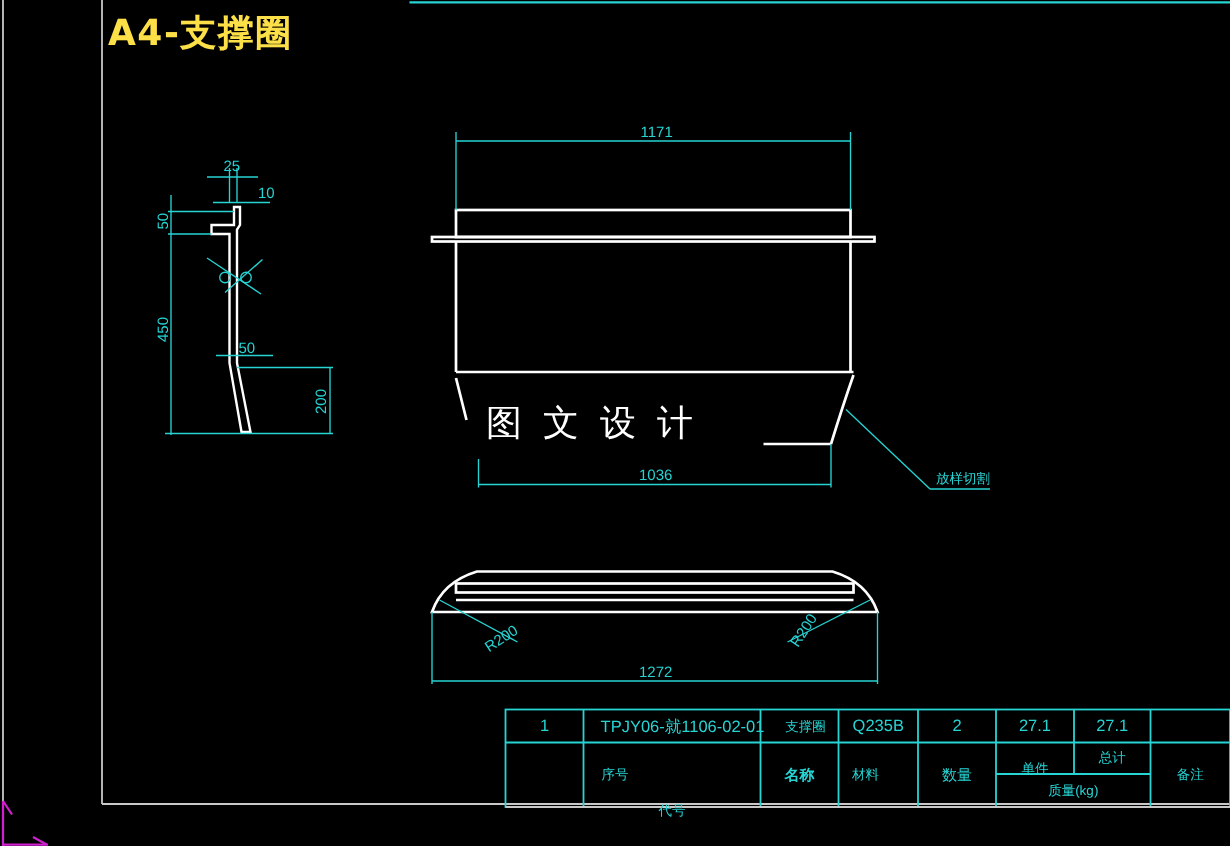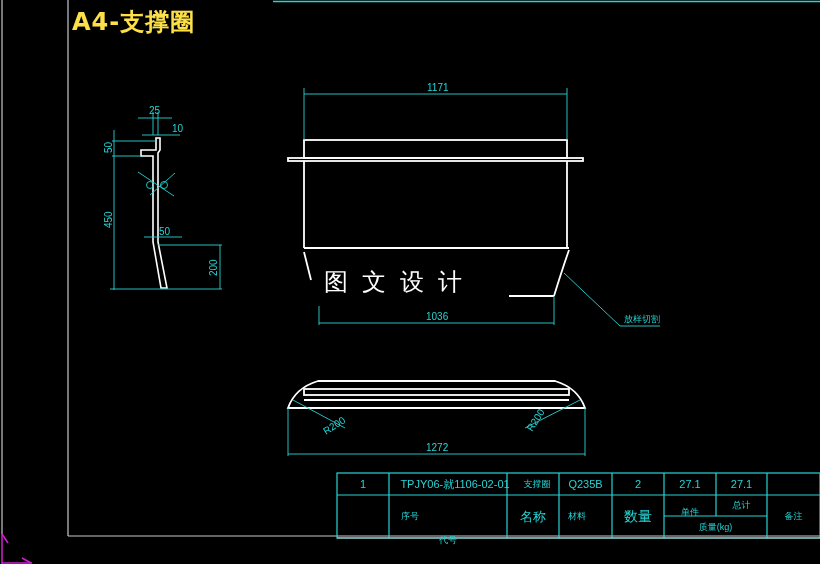--- a/index.html
+++ b/index.html
@@ -129,19 +129,19 @@
 <div class="tb-cell" style="left:389px;top:473px;width:132px;height:22px;">TPJY06-就1106-02-01</div>
 <div class="tb-cell" style="left:507px;top:473px;width:60px;height:22px;font-size:9px;font-family:Liberation Serif, serif;">支撑圈</div>
 <div class="tb-cell" style="left:559px;top:473px;width:53px;height:22px;">Q235B</div>
 <div class="tb-cell" style="left:612px;top:473px;width:52px;height:22px;">2</div>
 <div class="tb-cell" style="left:664px;top:473px;width:52px;height:22px;">27.1</div>
 <div class="tb-cell" style="left:716px;top:473px;width:51px;height:22px;">27.1</div>
 <div class="tb-cell" style="left:767px;top:473px;width:53px;height:22px;"></div>
 
 <div class="tb-cell" style="left:337px;top:495px;width:52px;height:43px;font-size:9px;margin-left:47px;">序号</div>
 <div class="tb-cell" style="left:389px;top:519px;width:118px;height:43px;font-size:9px;">代号</div>
-<div class="tb-cell" style="left:507px;top:495px;width:52px;height:43px;font-size:13px;">名称</div>
+<div class="tb-cell" style="left:507px;top:495px;width:52px;height:43px;font-size:10px;font-weight:bold;">名称</div>
 <div class="tb-cell" style="left:559px;top:495px;width:36px;height:43px;font-size:9px;">材料</div>
-<div class="tb-cell" style="left:612px;top:495px;width:52px;height:43px;font-size:14px;">数量</div>
+<div class="tb-cell" style="left:612px;top:495px;width:52px;height:43px;font-size:10px;">数量</div>
 <div class="tb-cell" style="left:664px;top:495px;width:52px;height:35px;font-size:9px;">单件</div>
 <div class="tb-cell" style="left:716px;top:495px;width:51px;height:21px;font-size:9px;">总计</div>
 <div class="tb-cell" style="left:664px;top:516px;width:103px;height:22px;font-size:9px;">质量(kg)</div>
 <div class="tb-cell" style="left:767px;top:495px;width:53px;height:43px;font-size:9px;">备注</div>
 
 </body></html>

